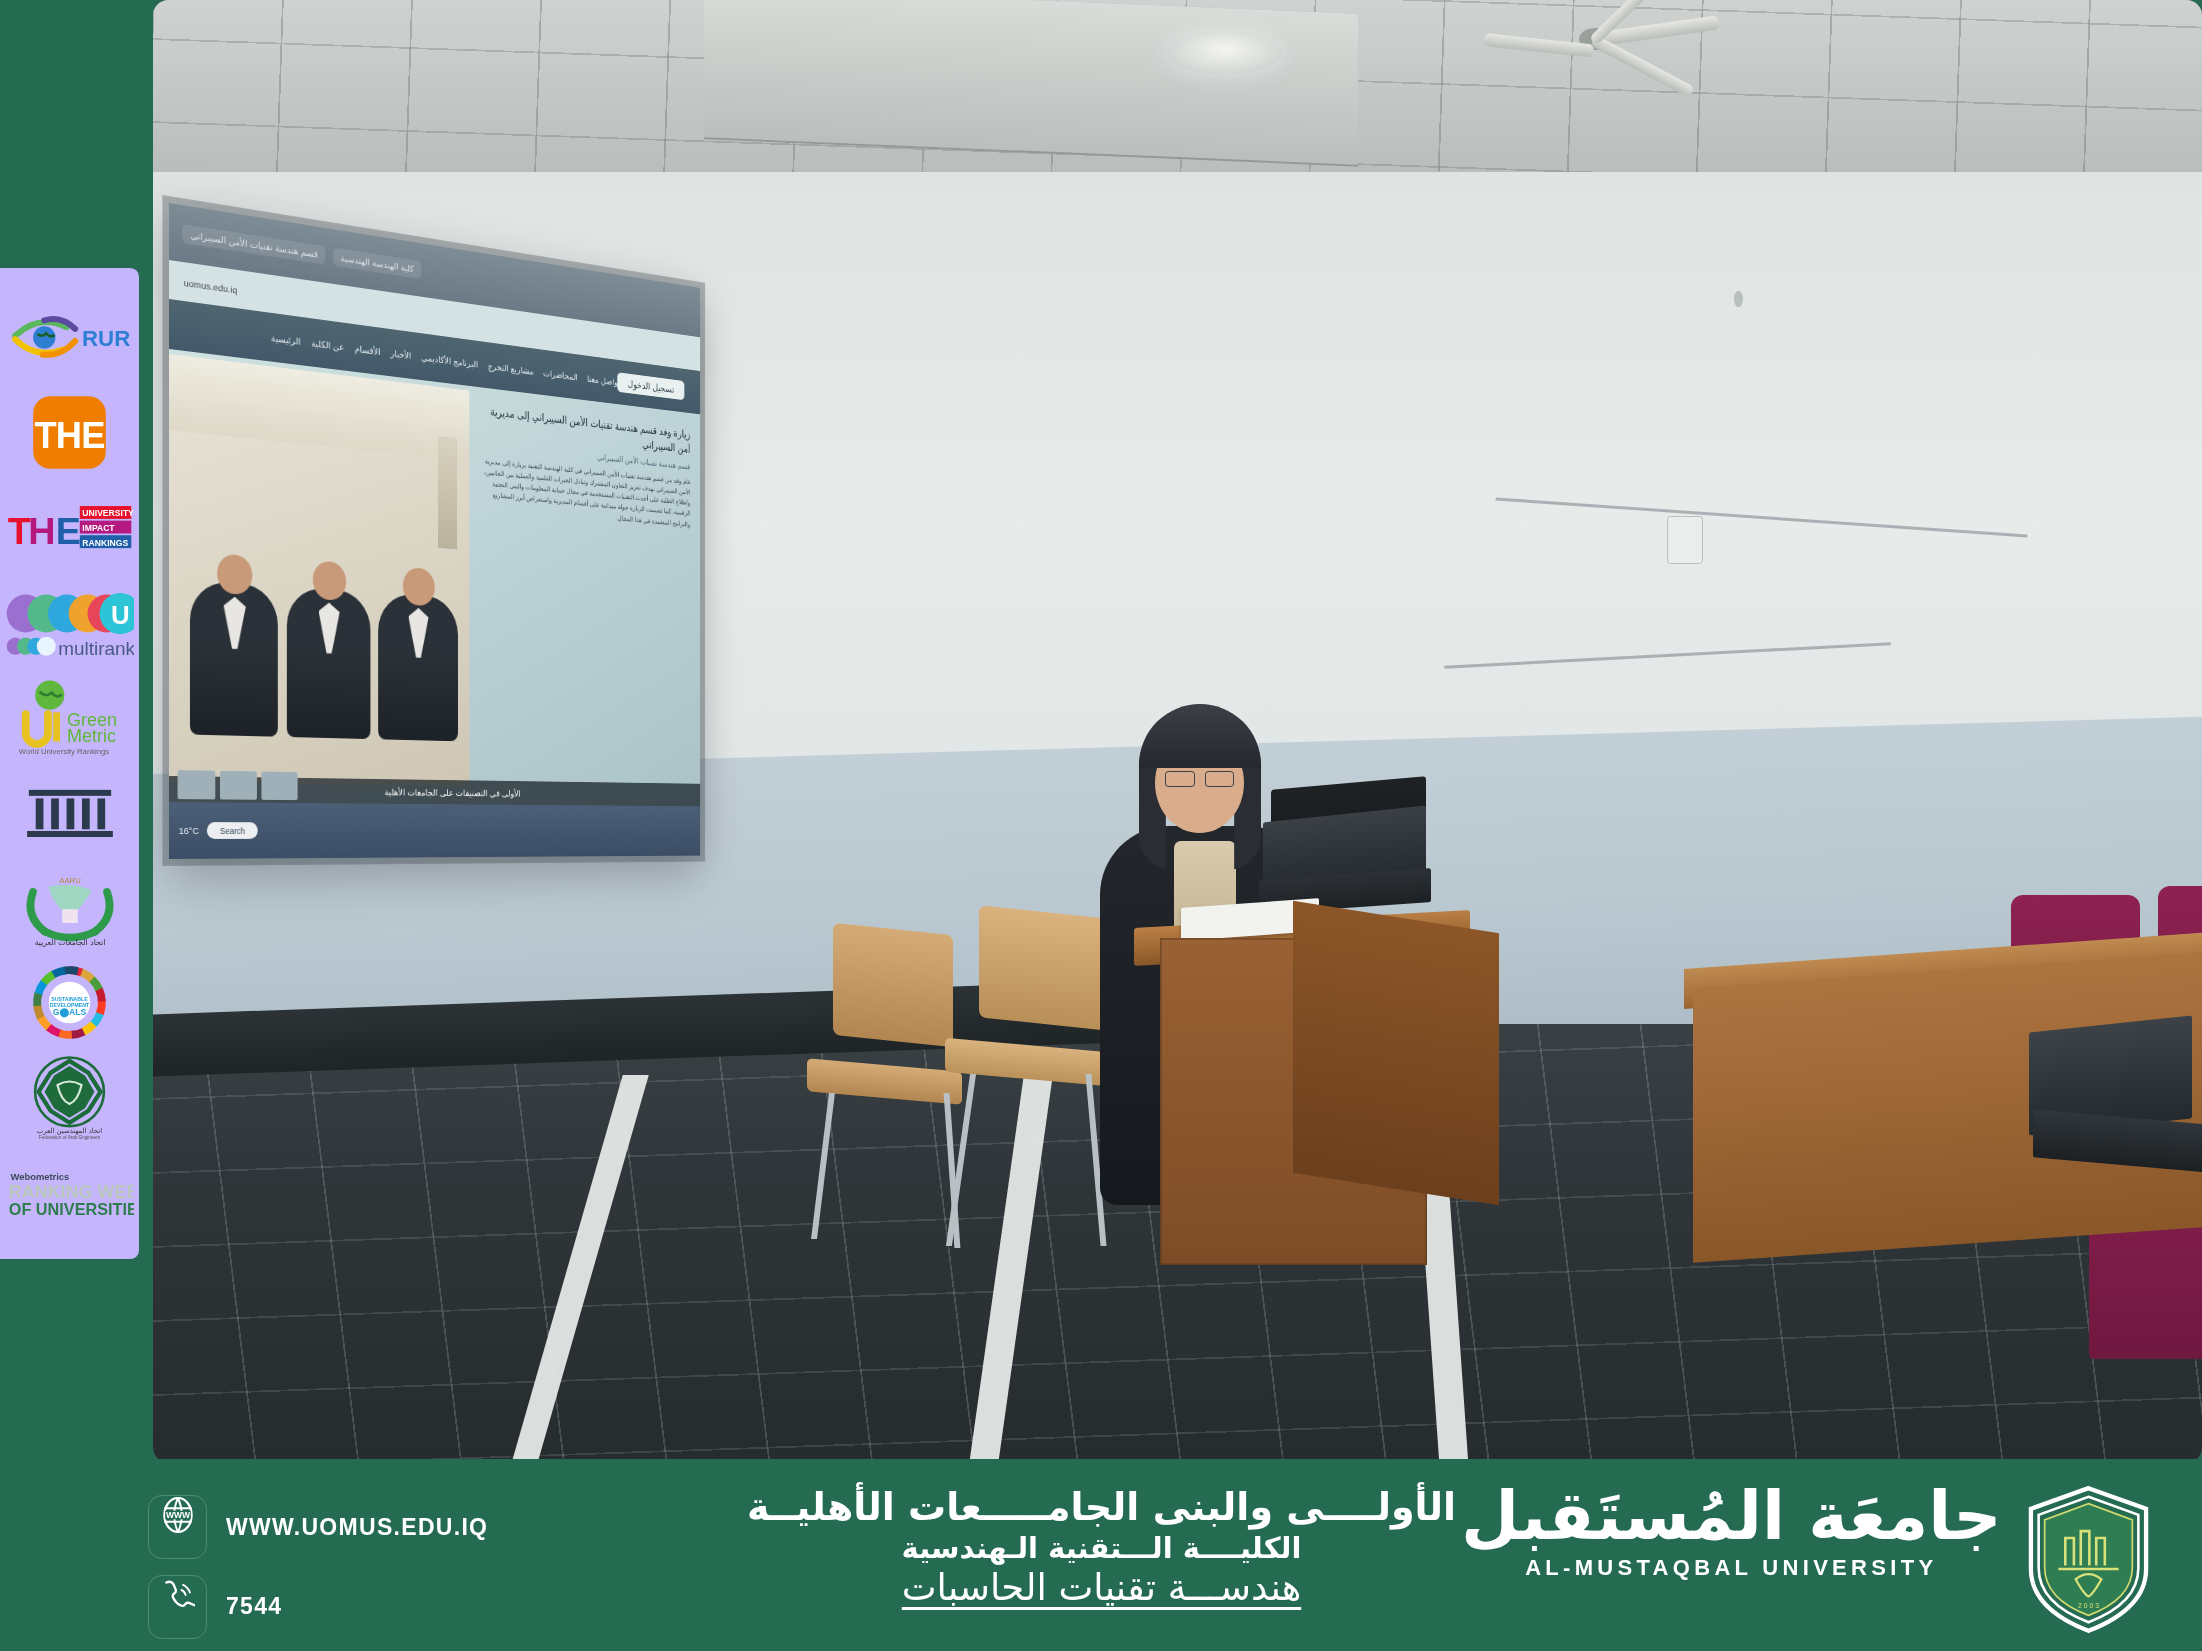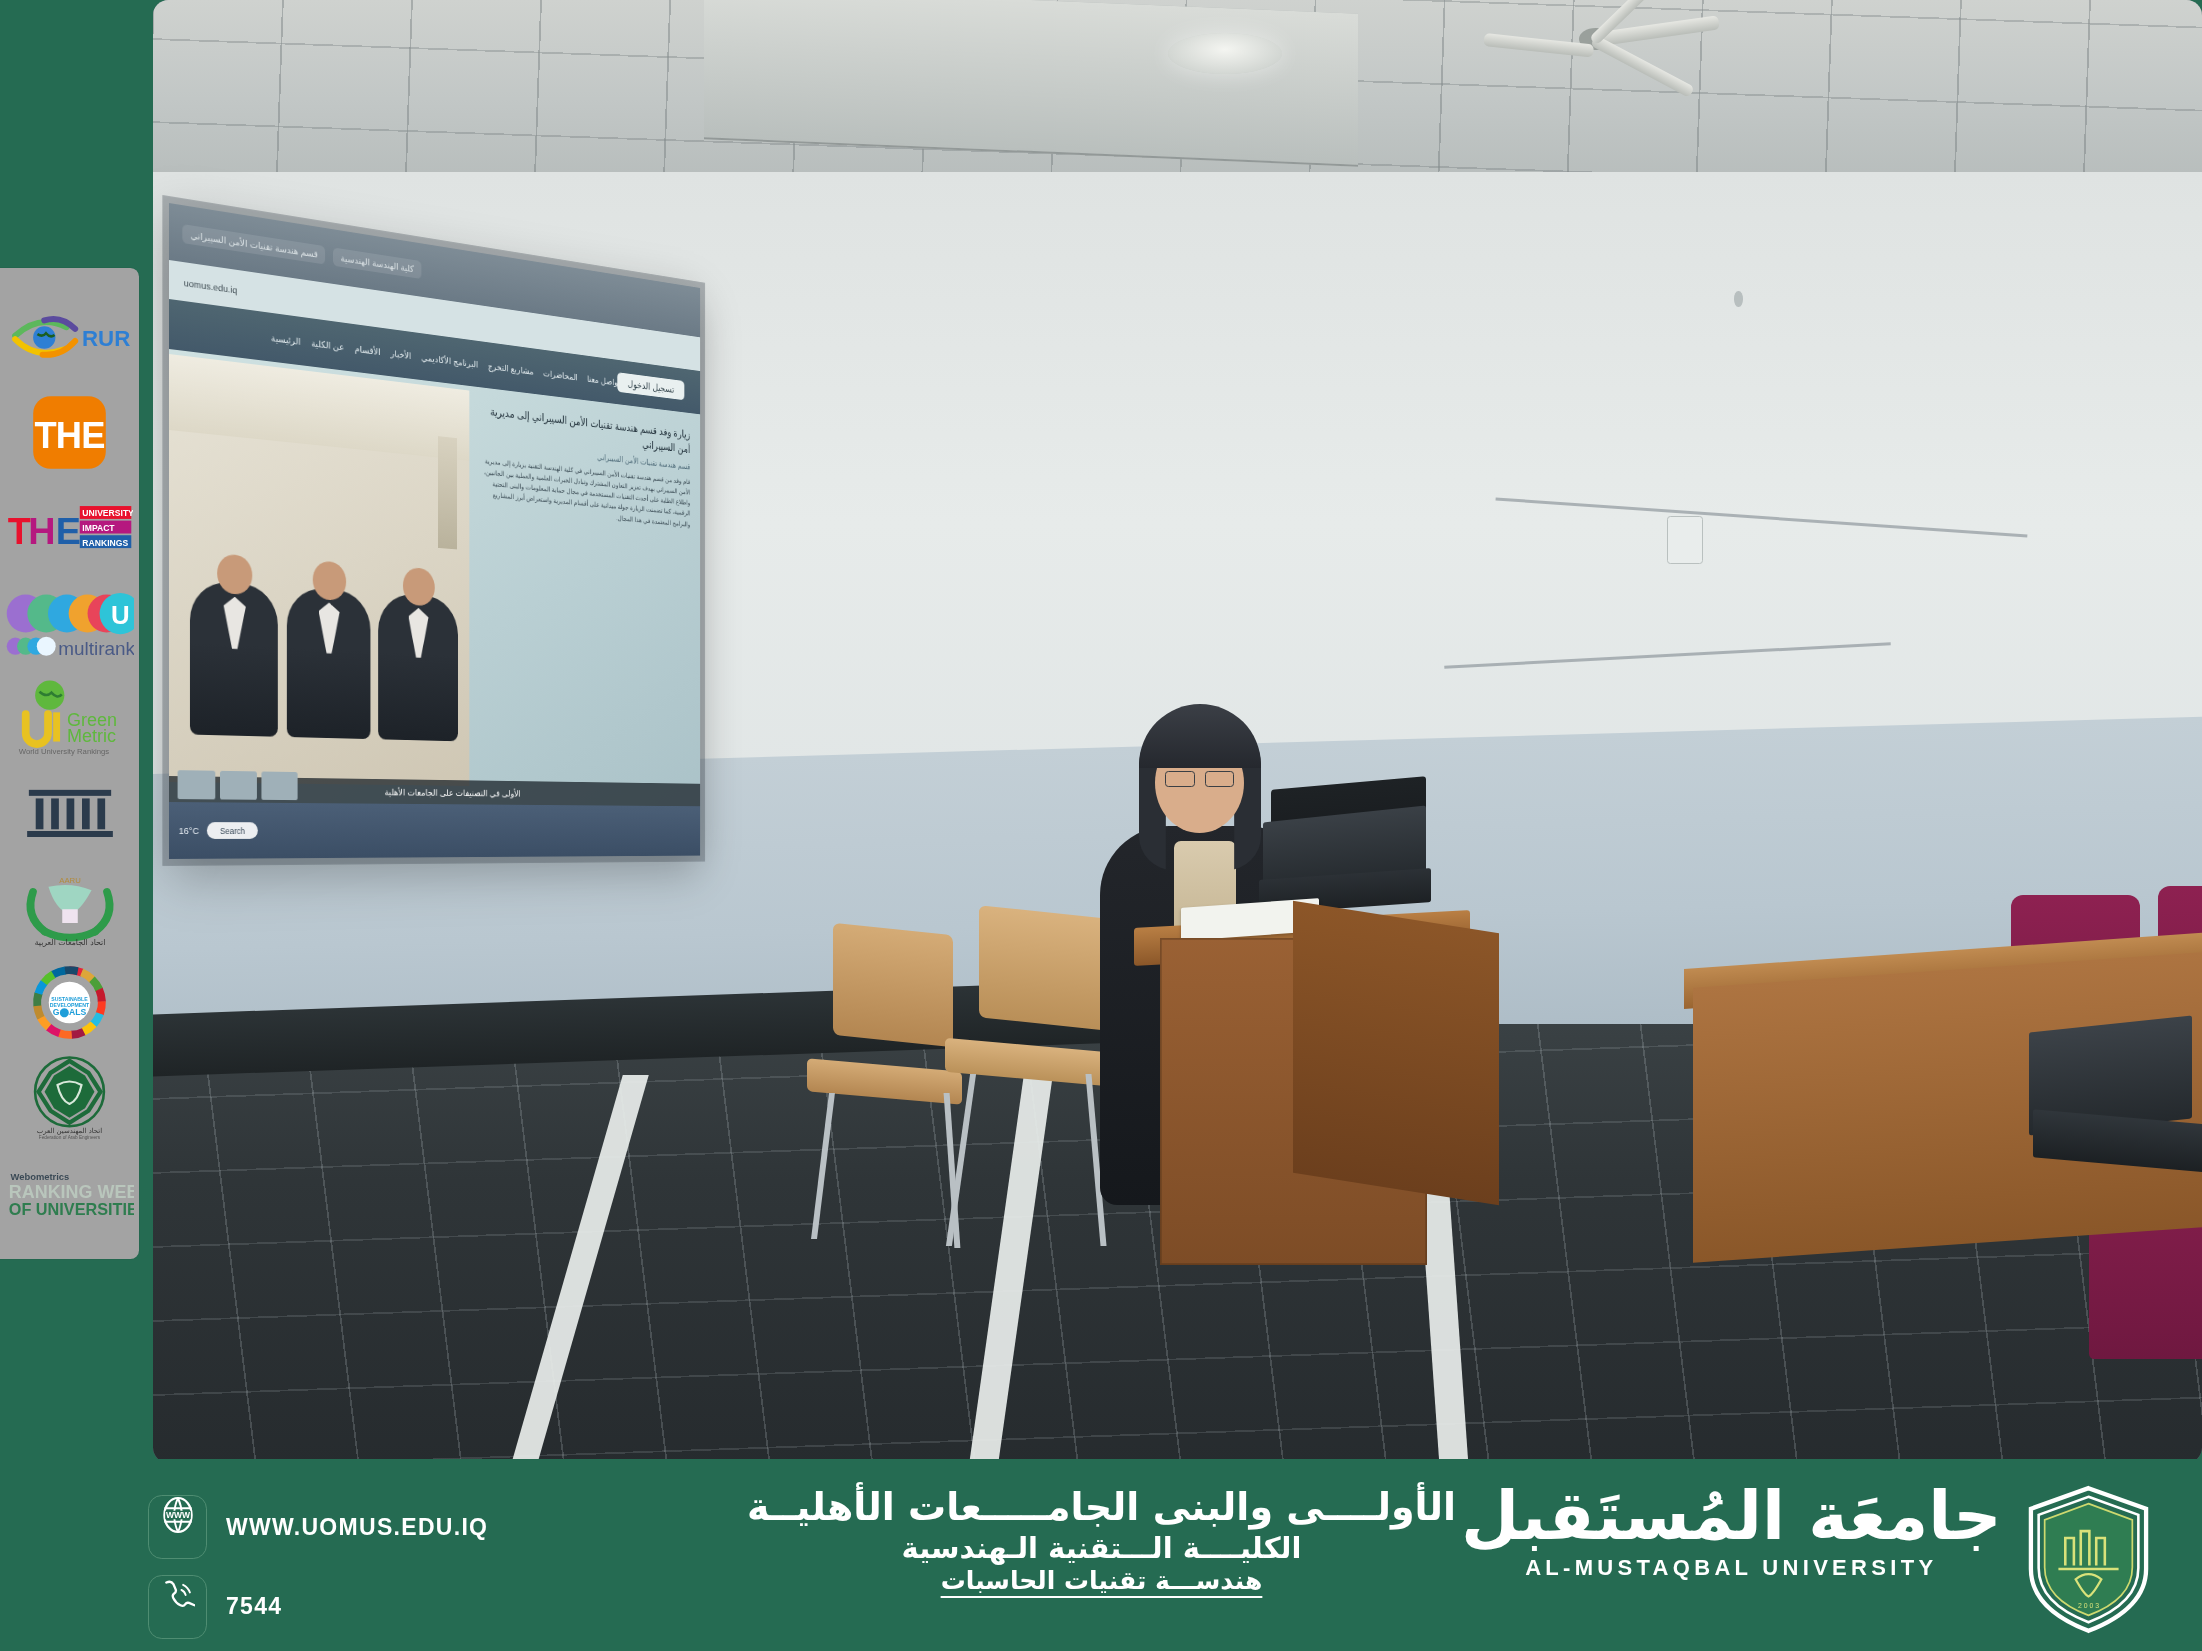--- a/index.html
+++ b/index.html
@@ -10,21 +10,21 @@
     font-family:"Liberation Sans","DejaVu Sans",sans-serif;
     position:relative;
   }
 
   
   .stage{position:absolute;inset:0;background:#256B52;}
 
   
   .rail{
     position:absolute;left:0;top:268px;width:139px;height:991px;
-    background:#a3a3a3;
+    background:#c4b5fd;
     border-radius:0 8.6px 8.6px 0;
     box-shadow:0 0 0 0.9px rgba(0,0,0,.04);
     display:flex;flex-direction:column;align-items:center;
     justify-content:space-between;
     padding:22.4px 0 19px 0;
     box-sizing:border-box;
     z-index:5;
   }
   .rail-item{width:131px;height:100px;display:flex;align-items:center;justify-content:center;}
   .rail-item svg{display:block;}
@@ -334,21 +334,21 @@
     display:flex;flex-direction:column;align-items:center;gap:1.7px;
     pointer-events:none;
   }
   .fc-line{
     color:#ffffff;direction:rtl;text-align:center;
     font-family:"DejaVu Sans","Liberation Sans",sans-serif;
     white-space:nowrap;
   }
   .fc-1{font-size:38px;font-weight:bold;letter-spacing:0.9px;}
   .fc-2{font-size:29px;font-weight:bold;}
-  .fc-3{font-size:25px;font-weight:bold;text-decoration:underline;text-underline-offset:6.9px;}
+  .fc-3{font-size:37px;font-weight:normal;text-decoration:underline;text-underline-offset:6.9px;}
   .footer-right{
     position:absolute;right:50px;top:24px;display:flex;align-items:flex-start;gap:22.4px;
   }
   .brand-text{display:flex;flex-direction:column;align-items:center;}
   .brand-ar{
     color:#fff;font-size:67px;font-weight:bold;direction:rtl;line-height:1;
     font-family:"DejaVu Sans","Liberation Sans",sans-serif;white-space:nowrap;
   }
   .brand-en{
     color:#fff;font-size:22px;font-weight:bold;letter-spacing:4.3px;margin-top:5.2px;

